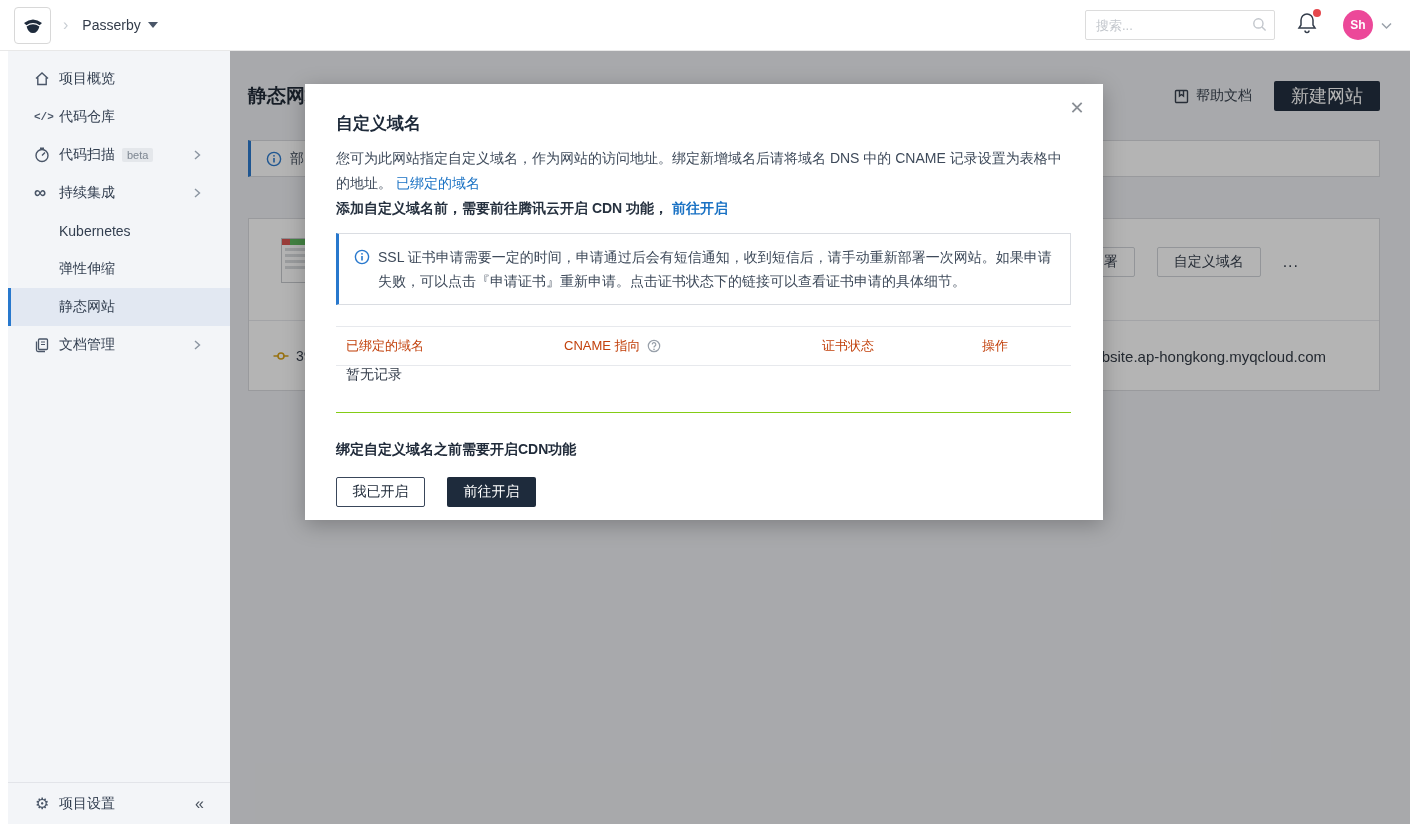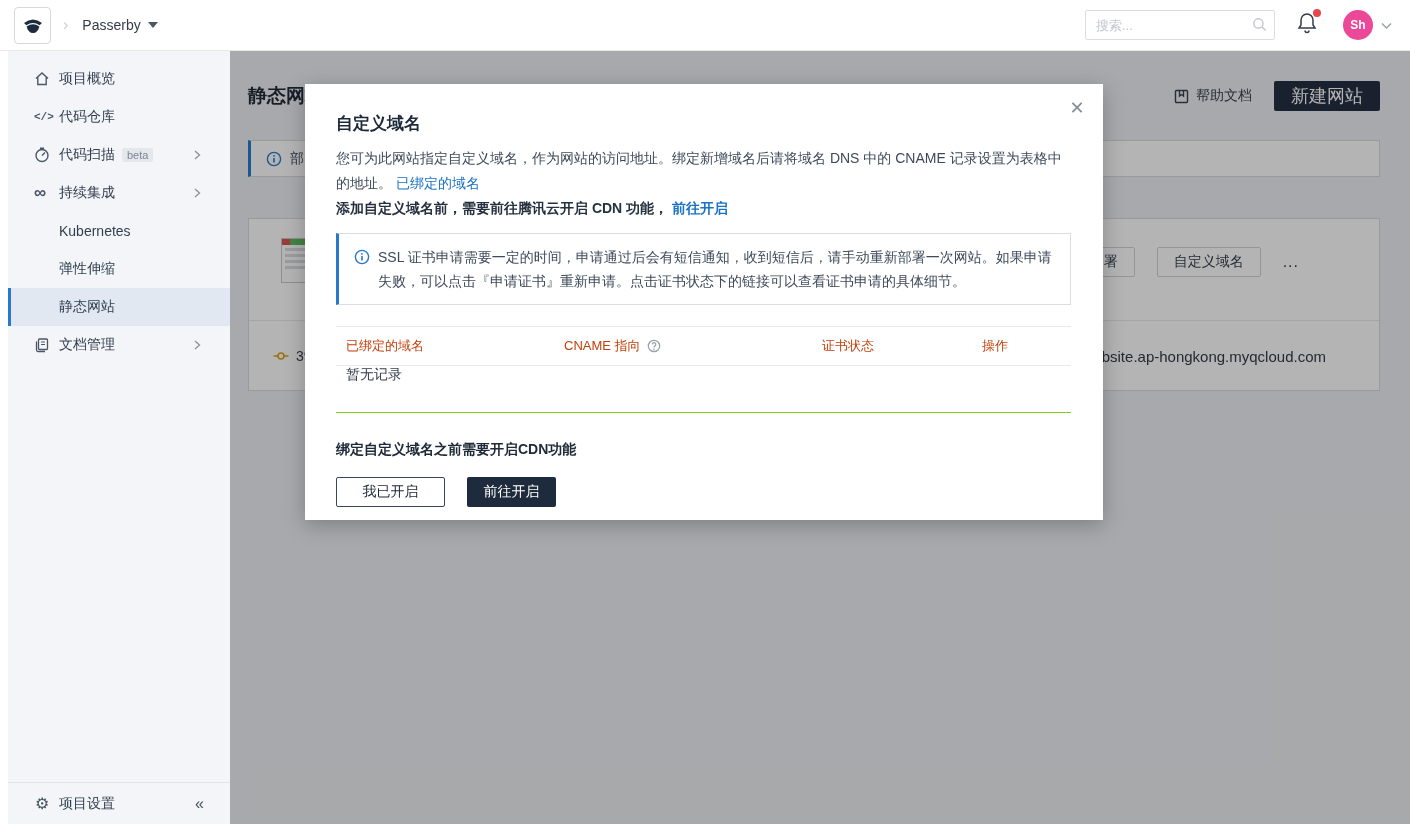--- a/index.html
+++ b/index.html
@@ -89,21 +89,21 @@
               display:flex; gap:8px; }
   .info-text { font-size:14px; color:#3e4a5a; line-height:24px; }
   .info-i { flex:0 0 auto; margin-top:4px; }
   .dtable { margin-top:21px; }
   .dtable-head { display:flex; align-items:center; height:40px; border-top:1px solid #e7e9ed; border-bottom:1px solid #e7e9ed; }
   .th { font-size:13px; color:#c2410c; padding-left:10px; display:flex; align-items:center; gap:6px; }
   .dtable-row { height:47px; border-bottom:1px solid #84cc16; display:flex; }
   .empty-text { font-size:14px; color:#333c4a; padding-left:10px; }
   .cdn-req { margin-top:28px; font-size:14px; font-weight:700; color:#202b3a; }
   .modal-btns { margin-top:18px; display:flex; gap:22px; }
-  .btn-ghost-dark { background:#fff; border:1px solid #39465a; border-radius:2px; height:30px; width:109px;
+  .btn-ghost-dark { background:#fff; border:1px solid #39465a; border-radius:2px; height:30px; width:89px;
                     font-size:14px; color:#202b3a; cursor:pointer; font-family:"Liberation Sans",sans-serif; }
   .btn-primary-dark { background:#1e2b3c; color:#fff; border:none; border-radius:2px; height:30px; width:89px;
                       font-size:14px; cursor:pointer; font-family:"Liberation Sans",sans-serif; }
   .mono { font-family:"Liberation Mono",monospace; font-size:11px; font-weight:700; }
 </style>
 </head>
 <body>
 
 <div class="app">
 

